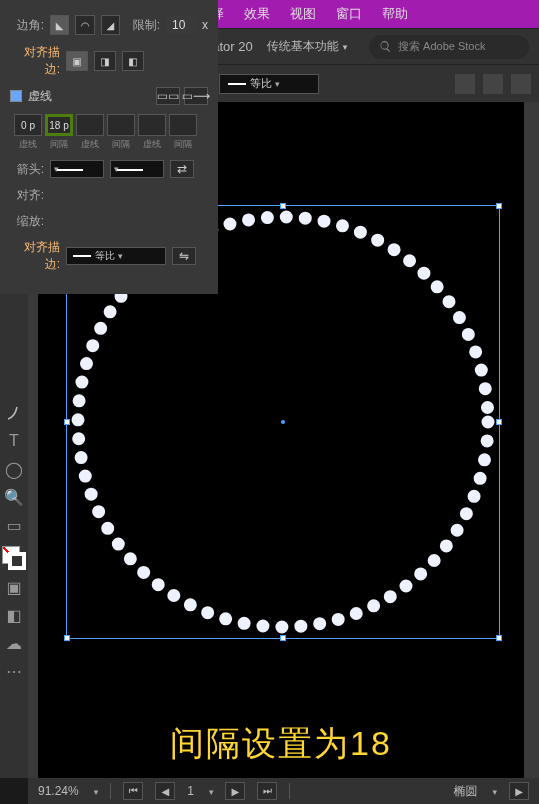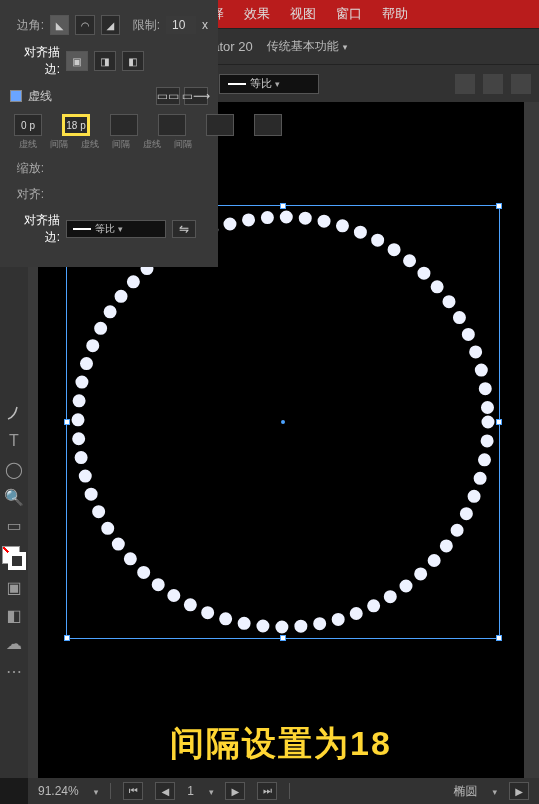--- a/index.html
+++ b/index.html
@@ -1,17 +1,17 @@
 <!DOCTYPE html>
 <html><head>
 <meta charset="utf-8">
 <style>
 *{margin:0;padding:0;box-sizing:border-box;font-family:"Helvetica Neue",Arial,sans-serif;user-select:none}
 body{width:539px;height:804px;background:#1a1a1a;overflow:hidden;position:relative}
-.menubar{height:28px;background:#b91c1c;display:flex;align-items:center;padding:0 4px;color:#ddd;font-size:13px}
+.menubar{height:28px;background:#a21caf;display:flex;align-items:center;padding:0 4px;color:#ddd;font-size:13px}
 .menubar span{padding:4px 10px;cursor:default}
 .appbar{height:36px;background:#323232;display:flex;align-items:center;padding-left:8px;gap:8px;border-top:1px solid #222}
 .traffic{display:flex;gap:7px;align-items:center}
 .dot{width:12px;height:12px;border-radius:50%}
 .dot.r{background:#ff5f56}.dot.y{background:#ffbd2e}.dot.g{background:#27c93f}
 .home-icn{width:18px;height:18px;color:#ccc}
 .iconbtn{width:26px;height:26px;display:flex;align-items:center;justify-content:center;color:#aaa}
 .appname{color:#bbb;font-size:13px;margin-left:6px}
 .wsdrop{color:#bbb;font-size:12px;display:flex;align-items:center;gap:4px;margin-left:6px}
 .wsdrop::after{content:"▾";font-size:9px}
@@ -28,34 +28,34 @@
 .layoutbtns{margin-left:auto;display:flex;gap:8px}
 .layoutbtns div{width:20px;height:20px;background:#444}
 .main{position:absolute;top:102px;left:0;right:0;bottom:26px;display:flex}
 .toolcol{width:28px;background:#323232;display:flex;flex-direction:column;align-items:center;gap:6px;padding-top:300px}
 .tool{width:22px;height:22px;color:#999;display:flex;align-items:center;justify-content:center}
 .fillstroke{position:relative;width:24px;height:24px;margin-top:4px}
 .fs-fill{position:absolute;width:18px;height:18px;background:linear-gradient(to top right,#fff 46%,red 46%,red 54%,#fff 54%);border:1px solid #999;top:0;left:0}
 .fs-stroke{position:absolute;width:18px;height:18px;border:4px solid #fff;bottom:0;right:0;background:#333}
 .canvas{flex:1;background:#3a3a3a;position:relative;overflow:hidden}
 .artboard{position:absolute;left:10px;top:0;width:486px;height:700px;background:#000}
-.caption{position:absolute;left:50%;transform:translateX(-50%);bottom:35px;font-size:34px;font-weight:bold;color:#ffd633;letter-spacing:2px;white-space:nowrap}
+.caption{position:absolute;left:50%;transform:translateX(-50%);bottom:35px;font-size:34px;font-weight:normal;color:#ffd633;letter-spacing:2px;white-space:nowrap}
 .selbox{position:absolute;border:1px solid #4da3ff}
 .selhandle{position:absolute;width:6px;height:6px;background:#fff;border:1px solid #4da3ff;margin:-3px}
 .circle-svg{position:absolute}
 .centerpt{position:absolute;width:4px;height:4px;background:#4da3ff;border-radius:50%}
 .strokepanel{position:absolute;top:0;left:0;width:218px;background:#383838;color:#ccc;font-size:12px;z-index:10;padding:6px 10px 12px}
 .row{display:flex;align-items:center;gap:6px;margin:9px 0}
 .row .lbl{min-width:34px;text-align:right;color:#aaa}
-.row .lbl2{width:50px;text-align:right;color:#ffffff}
+.row .lbl2{width:50px;text-align:right;color:#fdba74}
 .segbtn{width:22px;height:20px;background:#2a2a2a;border:1px solid #555;display:flex;align-items:center;justify-content:center;font-size:10px}
 .segbtn.on{background:#5a5a5a}
-.dashgrid{display:grid;grid-template-columns:repeat(6,28px);gap:20px;margin-left:4px}
+.dashgrid{display:grid;grid-template-columns:repeat(6,28px);gap:3px;margin-left:4px}
 .dcell{height:22px;background:#2a2a2a;border:1px solid #555;display:flex;align-items:center;justify-content:center;font-size:10px;color:#ddd}
-.dcell.hot{border:3px solid #fde047}
+.dcell.hot{border:3px solid #4d7c0f}
 .dlabels{display:grid;grid-template-columns:repeat(6,28px);gap:3px;margin-left:4px;margin-top:2px}
 .dlabels span{font-size:9px;color:#888;text-align:center}
 .arrsw{width:54px;height:18px;background:#111;border:1px solid #555;position:relative}
 .arrsw::before{content:"";position:absolute;left:6px;right:20px;top:8px;height:2px;background:#fff}
 .prof2{width:100px;height:18px;background:#111;border:1px solid #555;display:flex;align-items:center;padding-left:28px;color:#ccc;font-size:10px;position:relative}
 .prof2::before{content:"";position:absolute;left:6px;width:18px;height:2px;background:#fff}
 .sc-lbl{color:#666}
 .twobtns{display:flex;gap:4px;margin-left:8px}
 .sqb{width:24px;height:18px;border:1px solid #555;display:flex;align-items:center;justify-content:center;background:#2a2a2a}
 .cb{width:12px;height:12px;border:1px solid #888;background:#444;display:inline-block}
@@ -95,20 +95,26 @@
       </svg>
   </div>
   <div class="iconbtn">
     <span class="grid-ic"></span>
       <span style="font-size:9px">▾</span>
   </div>
   <span class="appname">Adobe Illustrator 20</span>
   <div class="wsdrop">
       <span>传统基本功能</span>
     </div>
+  <div class="searchbox">
+    <svg viewBox="0 0 24 24" fill="#888">
+        <path d="M10 2a8 8 0 015.3 13.9l5 5-1.4 1.4-5-5A8 8 0 1110 2zm0 2a6 6 0 100 12 6 6 0 000-12z"></path>
+      </svg>
+    <span>搜索 Adobe Stock</span>
+  </div>
 </div>
 
 <div class="controlbar">
   <span>椭圆</span>
   <div class="nofill chev"></div>
   <div class="white-sw chev"></div>
   <span>描边:</span>
   <div class="iconbtn">⌃</div>
   <input class="num-in" value="16 pt" style="">
   <span class="chev"></span>
@@ -197,25 +203,31 @@
     <div class="dcell"></div>
   </div>
   <div class="dlabels">
     <span>虚线</span>
     <span>间隔</span>
     <span>虚线</span>
     <span>间隔</span>
     <span>虚线</span>
     <span>间隔</span>
   </div>
+  <div class="row">
+    <span class="lbl">箭头:</span>
+    <div class="arrsw chev"></div>
+    <div class="arrsw chev"></div>
+    <div class="sqb">⇄</div>
+  </div>
+  <div class="row sc-lbl">
+    <span class="lbl">对齐:</span>
+  </div>
   <div class="row sc-lbl">
     <span class="lbl">缩放:</span>
-  </div>
-  <div class="row sc-lbl">
-    <span class="lbl">对齐:</span>
   </div>
   <div class="row">
     <span class="lbl2">对齐描边:</span>
     <div class="prof2 chev">
         <span>等比</span>
       </div>
     <div class="sqb">⇋</div>
   </div>
 </div>
 

